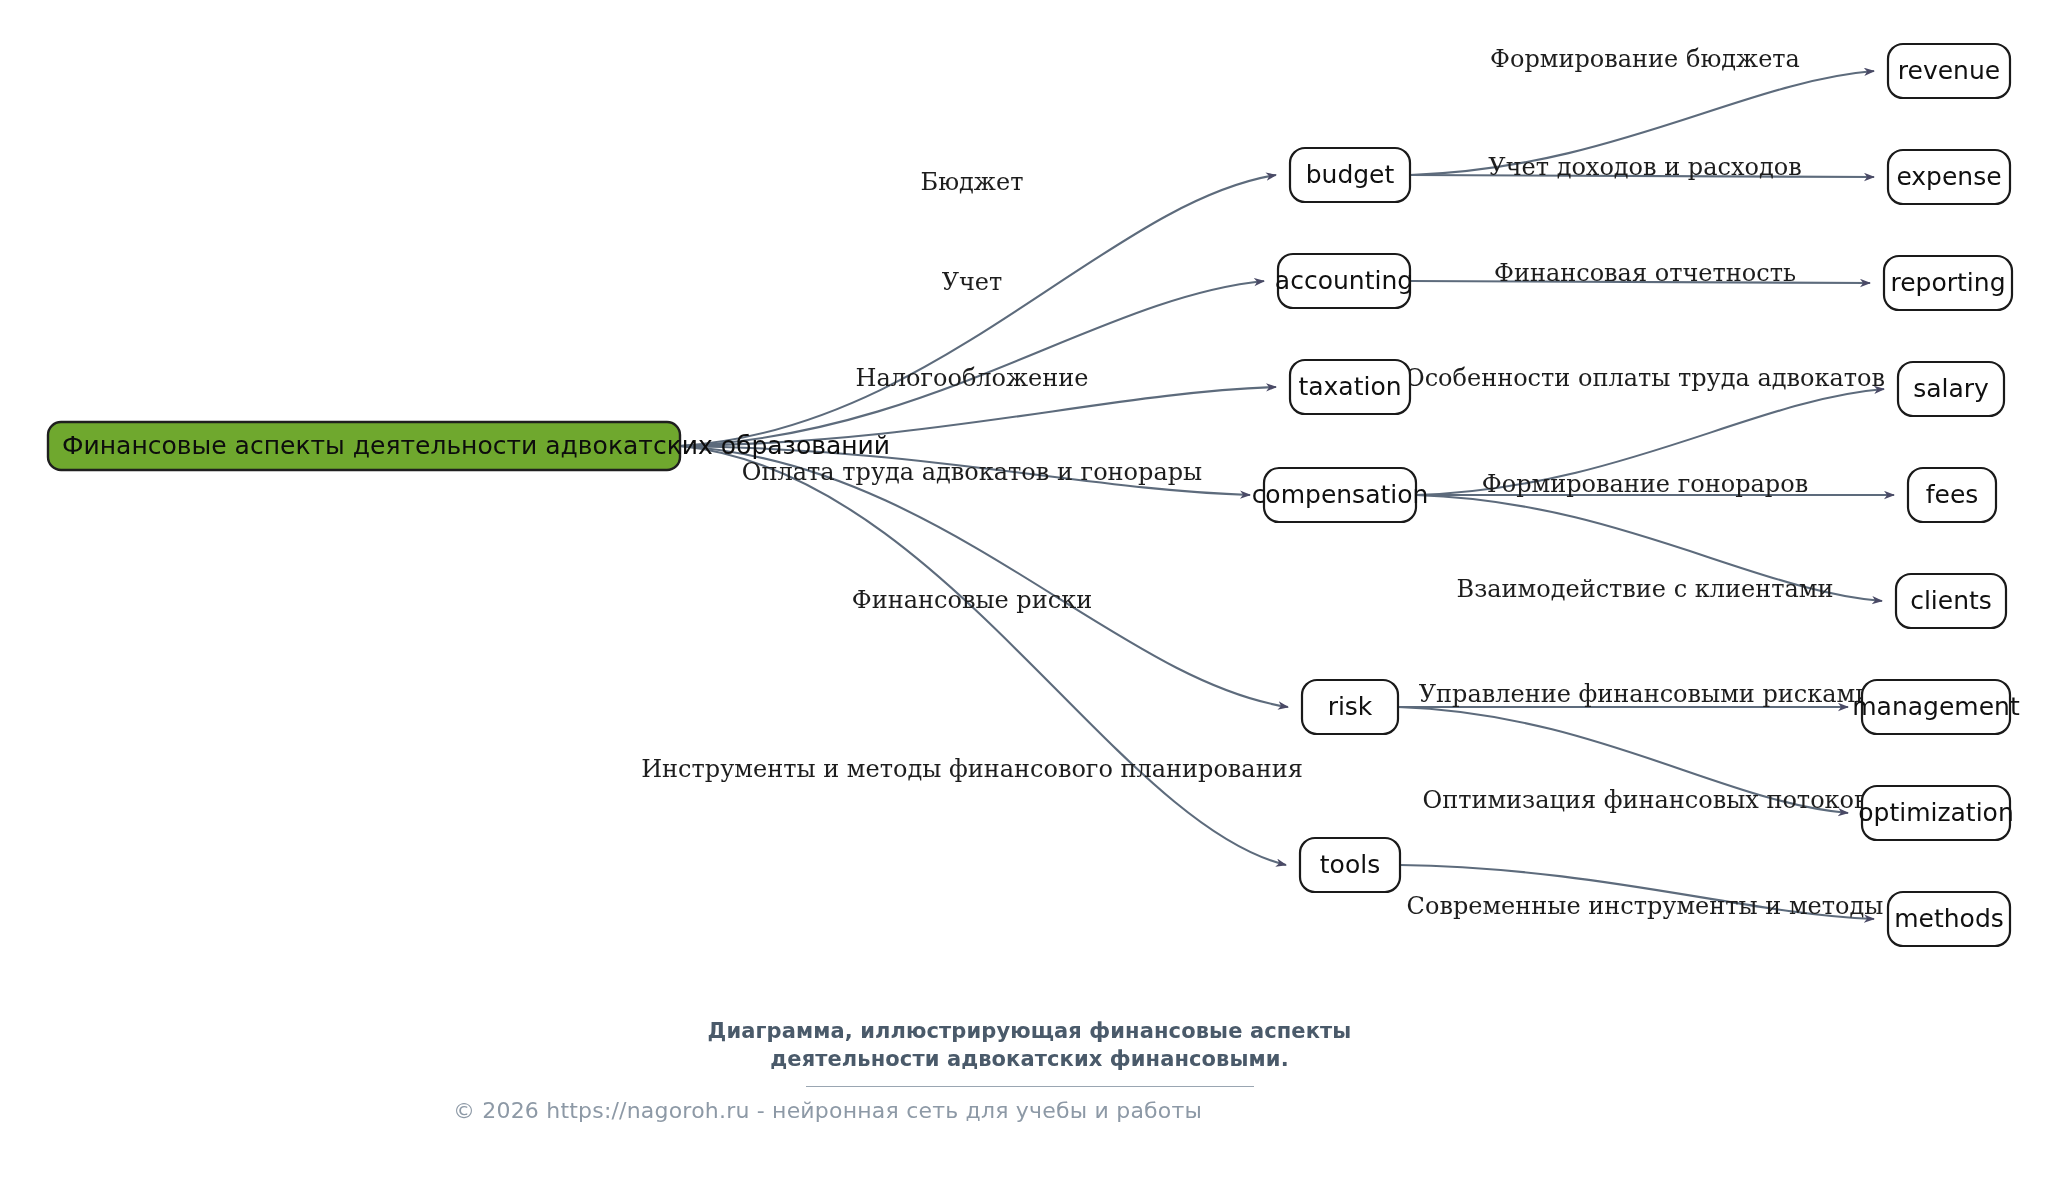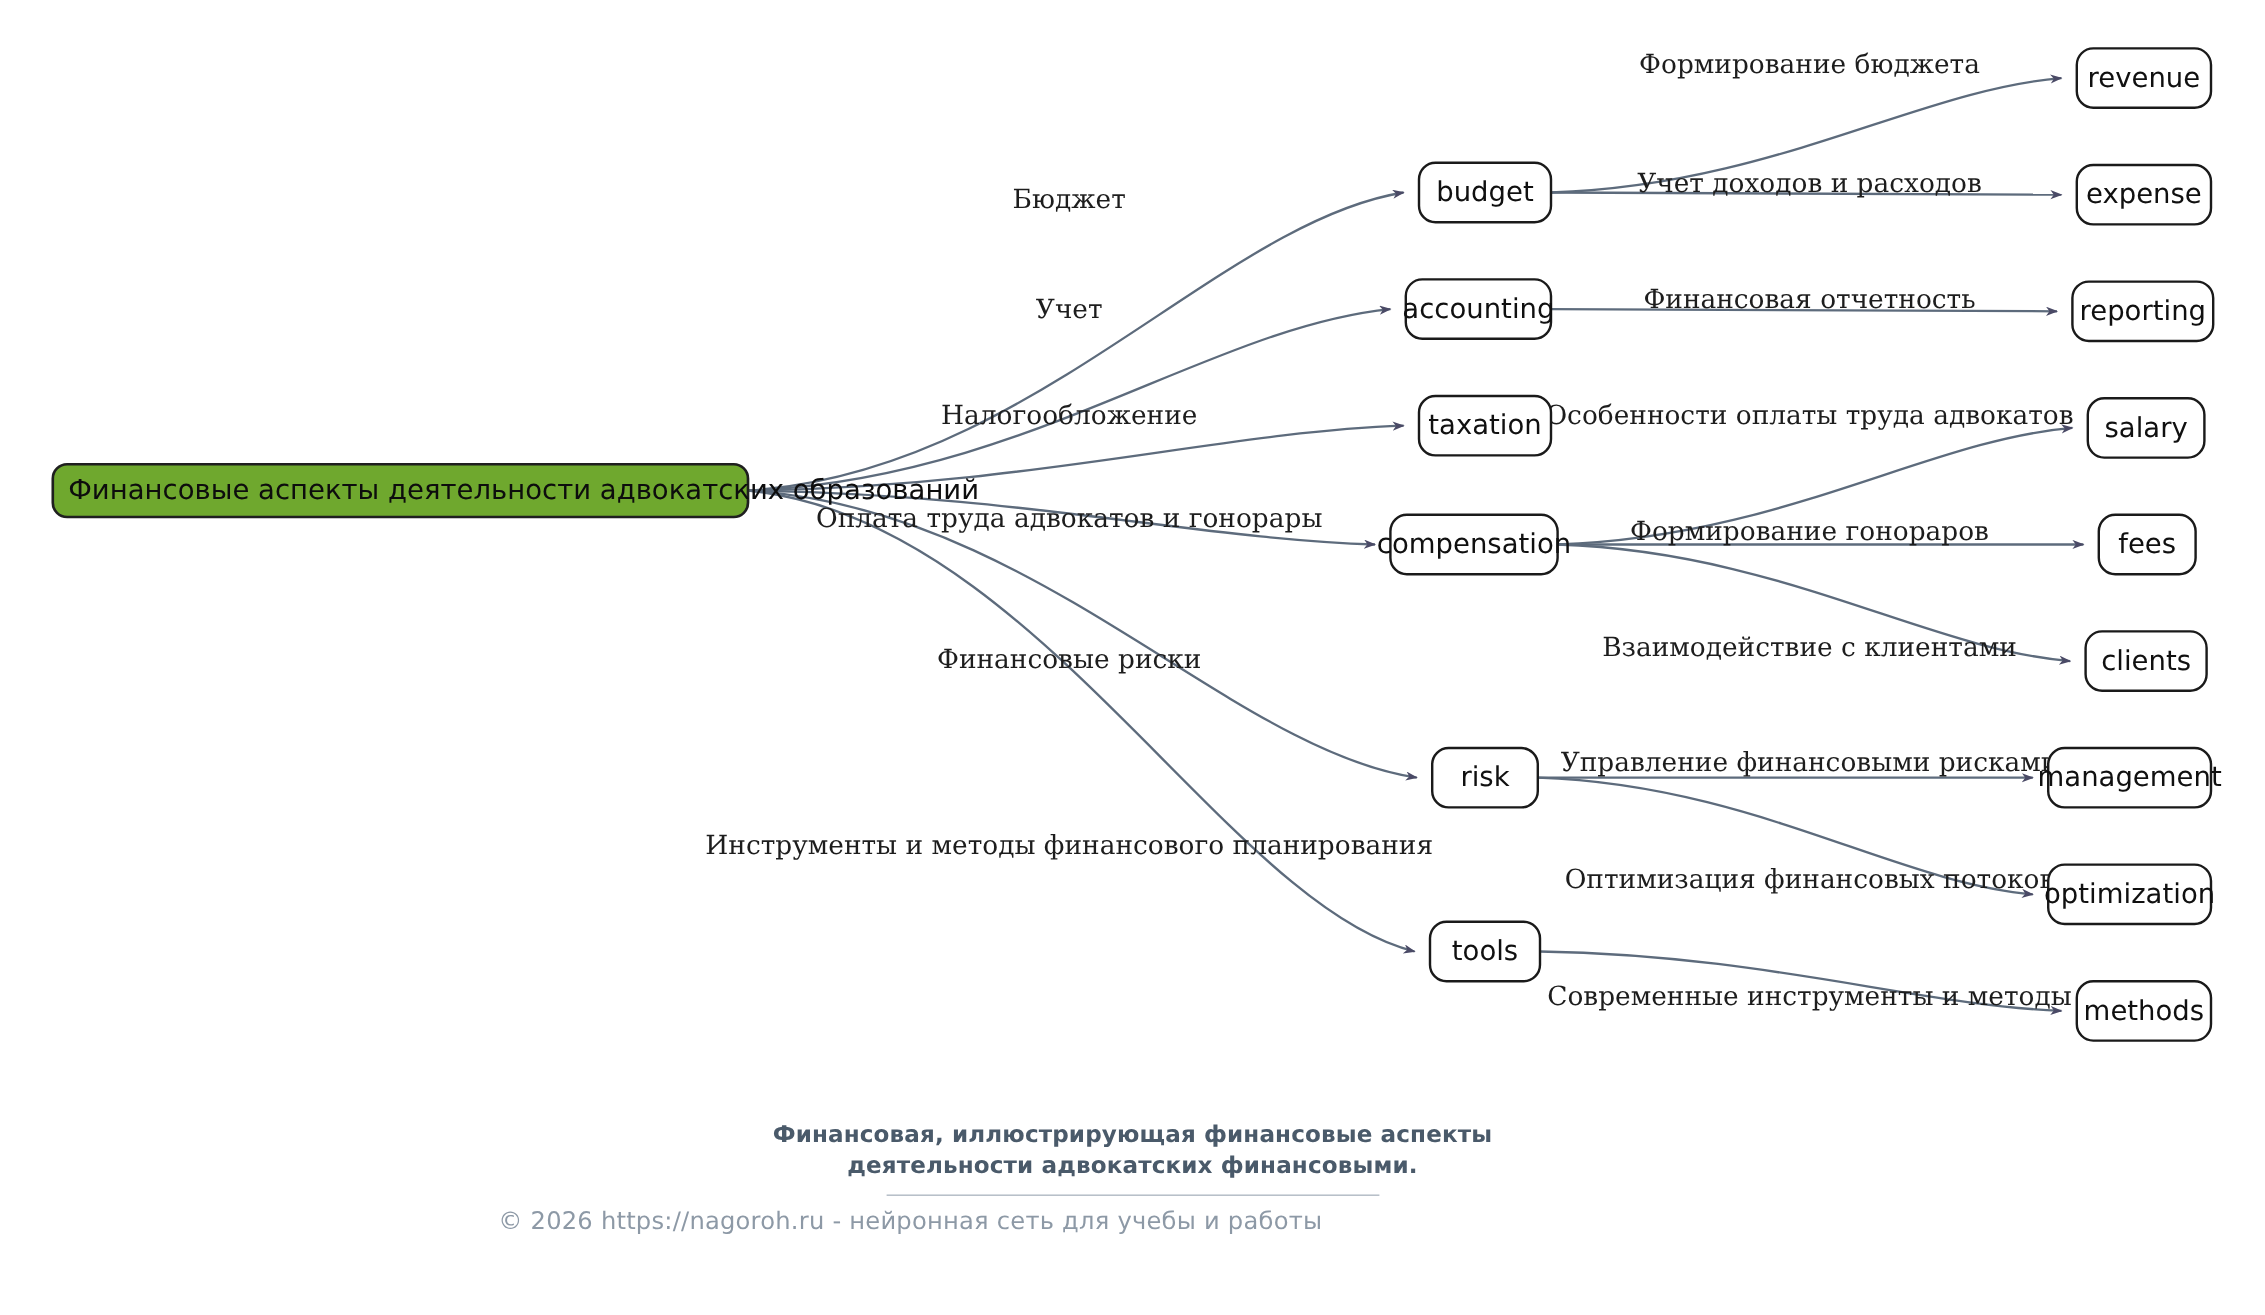--- a/index.html
+++ b/index.html
@@ -202,19 +202,19 @@
       </g>
       <g>
         <rect class="node-rect" x="1888" y="892" width="122" height="54" rx="15" ry="15"></rect>
         <text class="node-label" x="1949" y="920">methods</text>
       </g>
     </g>
 </svg>
 
 <div class="caption-block">
   <div class="caption-text">
-    <div>Финансовая, иллюстрирующая финансовые аспекты</div>
+    <div>Диаграмма, иллюстрирующая финансовые аспекты</div>
     <div>деятельности адвокатских финансовыми.</div>
   </div>
   <hr class="caption-rule">
 </div>
 
 <div class="footer-text">© 2026 https://nagoroh.ru - нейронная сеть для учебы и работы</div>
 
 </body></html>

